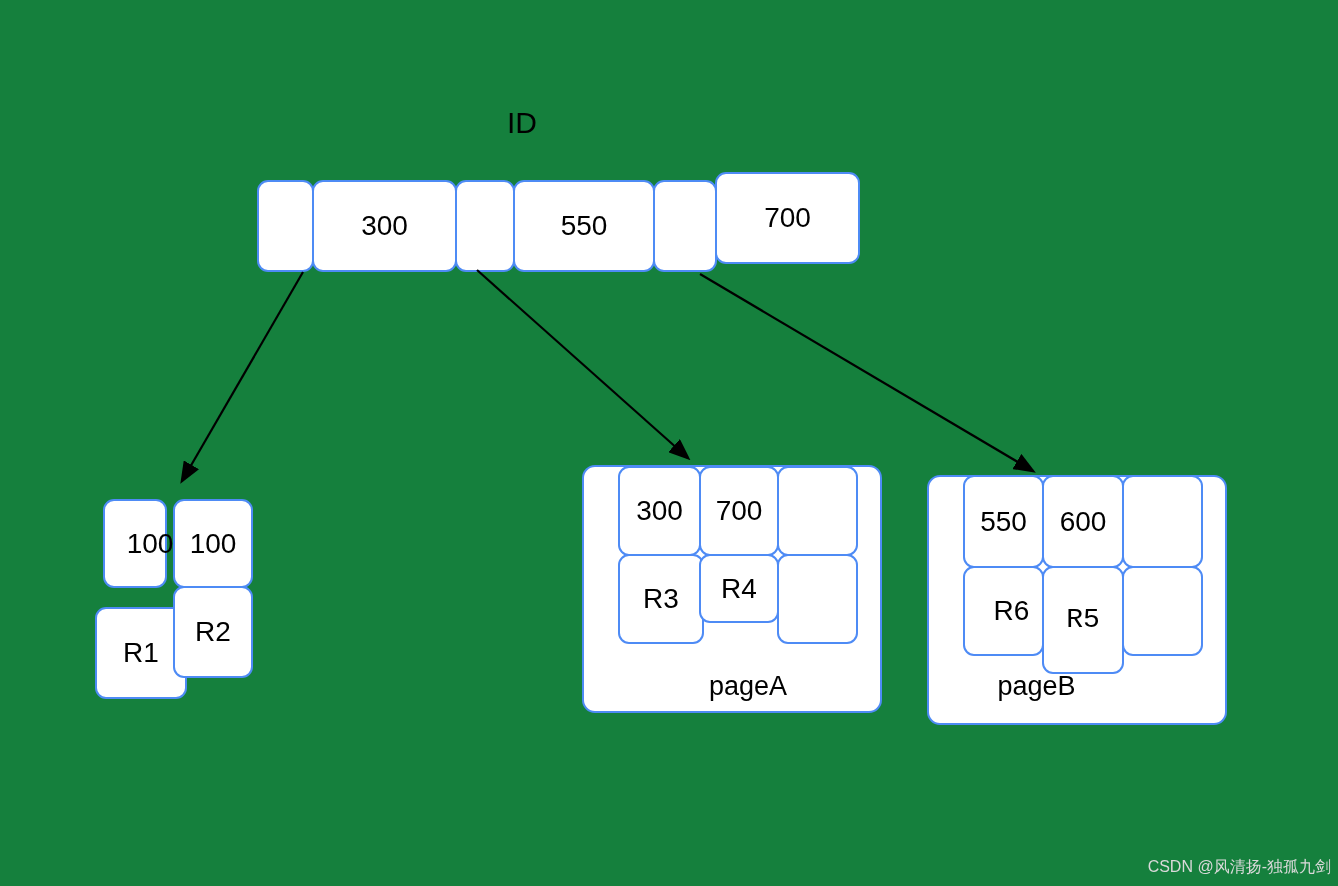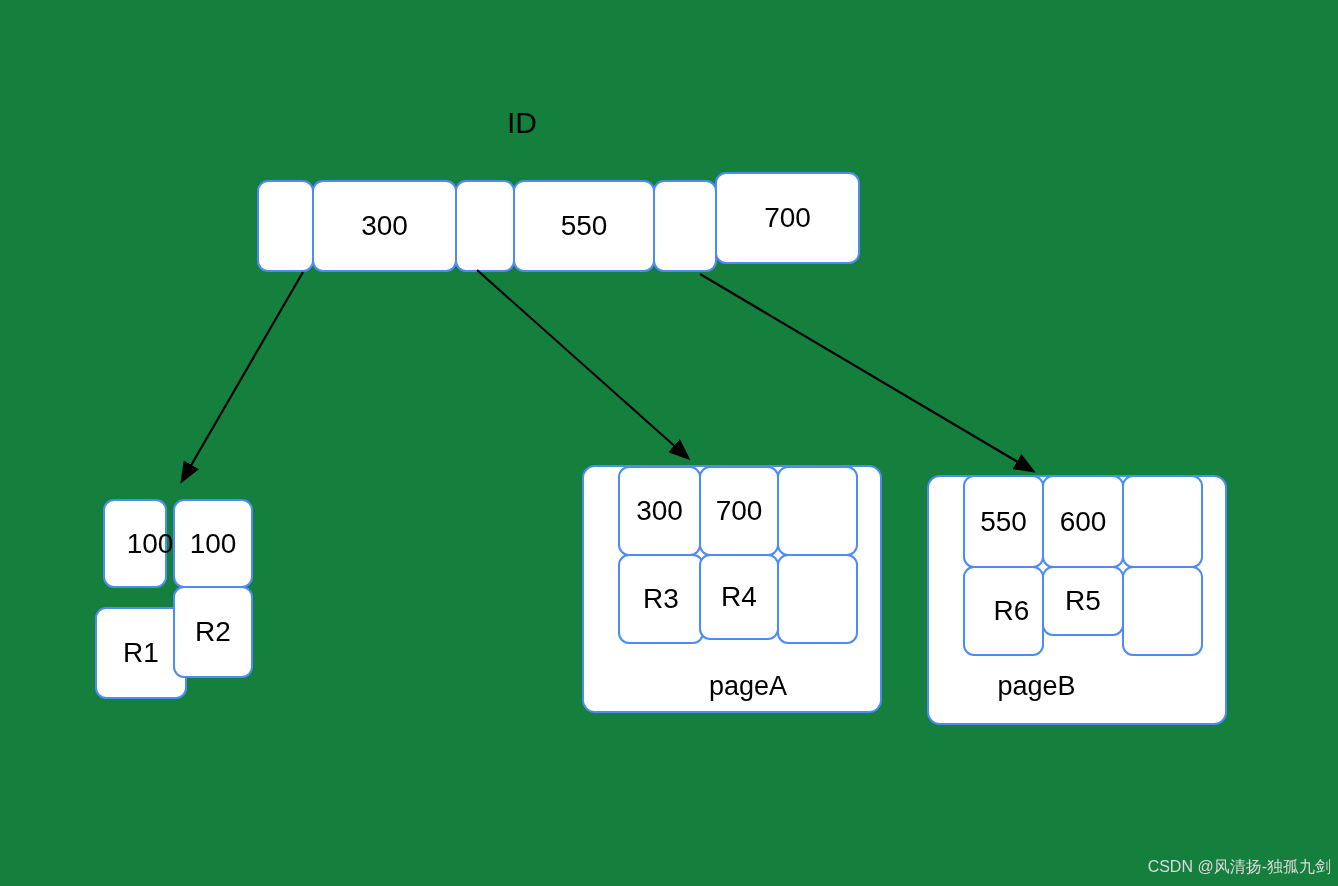--- a/index.html
+++ b/index.html
@@ -93,32 +93,32 @@
     <div class="cell" style="left:95px;  top:593px; width:92px; height:92px;margin-top:14px;">R1</div>
     <div class="cell" style="left:173px; top:586px; width:80px; height:92px;">R2</div>
   </div>
 
   <div class="container-box" style="left:582px; top:465px; width:300px; height:248px;"></div>
   <div>
     <div class="cell" style="left:618px; top:466px; width:83px; height:90px;">300</div>
     <div class="cell" style="left:699px; top:466px; width:80px; height:90px;">700</div>
     <div class="cell" style="left:777px; top:466px; width:81px; height:90px;"></div>
     <div class="cell" style="left:618px; top:554px; width:86px; height:90px;">R3</div>
-    <div class="cell" style="left:699px; top:554px; width:80px; height:86px;">R4</div>
+    <div class="cell" style="left:699px; top:554px; width:80px; height:69px;">R4</div>
     <div class="cell" style="left:777px; top:554px; width:81px; height:90px;"></div>
   </div>
   <div class="page-label" style="left:582px; top:671px; width:300px;">pageA</div>
 
   <div class="container-box" style="left:927px; top:475px; width:300px; height:250px;"></div>
   <div>
     <div class="cell" style="left:963px;  top:475px; width:81px; height:93px;">550</div>
     <div class="cell" style="left:1042px; top:475px; width:82px; height:93px;">600</div>
     <div class="cell" style="left:1122px; top:475px; width:81px; height:93px;"></div>
     <div class="cell" style="left:963px;  top:566px; width:81px; height:90px;padding-left:16px;">R6</div>
-    <div class="cell" style="left:1042px; top:566px; width:82px; height:70px;">R5</div>
+    <div class="cell" style="left:1042px; top:566px; width:82px; height:108px;font-family:Liberation Mono, monospace;">R5</div>
     <div class="cell" style="left:1122px; top:566px; width:81px; height:90px;"></div>
   </div>
   <div class="page-label" style="left:928px; top:671px; width:185px;">pageB</div>
 
   <svg id="arrows" viewBox="0 0 1338 886" xmlns="http://www.w3.org/2000/svg">
     <defs>
       <marker id="arrowhead" markerWidth="10" markerHeight="8" refX="8.5" refY="4" orient="auto" markerUnits="strokeWidth">
         <path d="M0,0 L10,4 L0,8 Z"></path>
       </marker>
     </defs>

